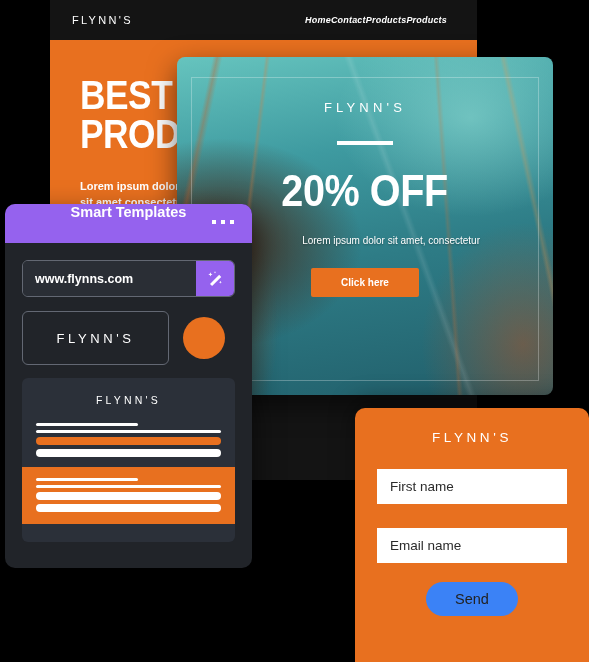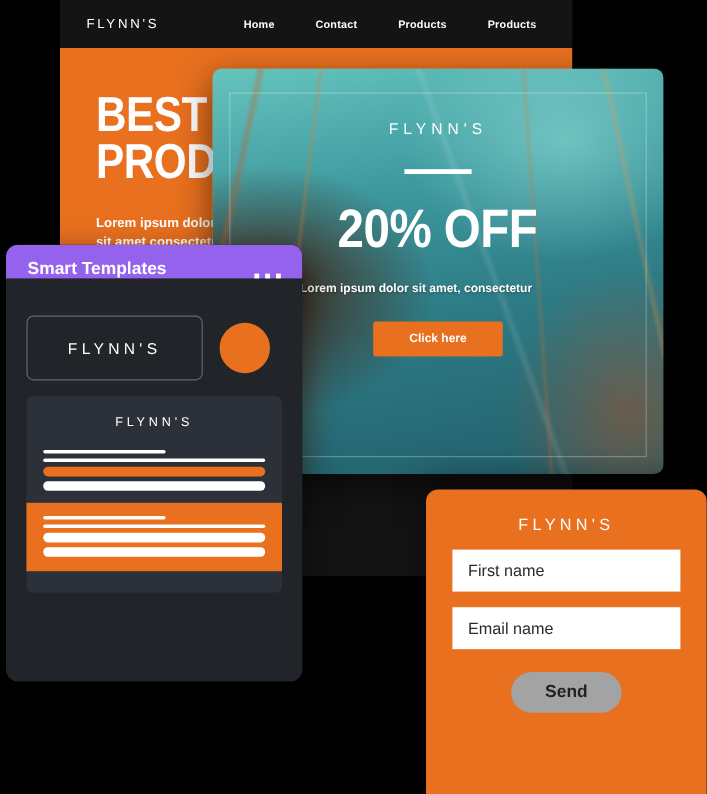--- a/index.html
+++ b/index.html
@@ -16,21 +16,21 @@
     position: absolute; left: 50px; top: 0; width: 427px; height: 480px;
     background: #141414; border-radius: 0 0 10px 10px; overflow: hidden;
   }
   .site-nav {
     height: 40px; background: #141414; display: flex; align-items: center;
     padding: 0 22px; position: relative;
   }
   .site-logo {
     color: #fff; font-size: 11px; letter-spacing: 2.3px; font-weight: 400;
   }
-  .site-nav-links { margin-left: auto; display: flex; gap: 34px; padding-right: 8px; }
+  .site-nav-links { margin-left: auto; display: flex; padding-right: 8px; font-style: italic; }
   .site-nav-links span {
     color: #fff; font-size: 9px; font-weight: bold; letter-spacing: .2px;
   }
   .hero {
     position: relative; background: #E8701F; height: 280px; padding: 36px 30px 0 30px;
   }
   .hero h1 {
     color: #fff; font-size: 41px; line-height: .94; font-weight: 900;
     letter-spacing: -.5px; font-family: "Liberation Sans Narrow","Liberation Sans",sans-serif;
     transform: scaleX(.86); transform-origin: left center;
@@ -85,37 +85,38 @@
     padding-top: 22px;
   }
   .promo-logo { color:#fff; font-size:13px; letter-spacing:4.2px; }
   .promo-rule { width:56px; height:4px; background:#fff; margin-top:26px; }
   .promo-headline {
     color:#fff; font-size:45px; font-weight:900; letter-spacing:-.5px; margin-top:20px;
     font-family:"Liberation Sans Narrow","Liberation Sans",sans-serif;
     transform: scaleX(.88);
   }
   .promo-sub {
-    color:#fff; font-size:10px; line-height:1.5; text-align:left; margin-top:16px;
-    font-weight:bold; width:230px; text-shadow:0 1px 2px rgba(0,0,0,.35);
+    color:#fff; font-size:10px; line-height:1.5; text-align:right; margin-top:16px;
+    font-weight:normal; width:230px; text-shadow:0 1px 2px rgba(0,0,0,.35);
   }
   .promo-btn {
     margin-top:20px; background:#E8701F; color:#fff; font-size:10px; font-weight:bold;
     padding:9px 30px; border-radius:2px;
   }
 
   
   .panel {
     position:absolute; left:5px; top:204px; width:247px; height:364px;
     background:#212429; border-radius:10px; overflow:hidden;
     box-shadow:0 12px 30px rgba(0,0,0,.6);
   }
   .panel-head {
-    height:28px; background:#9562EE; display:flex; align-items:flex-end;
+    height:39px; background:#9562EE; display:flex; align-items:center;
     padding:0 18px;
+    flex-direction:column;
   }
   .panel-title { color:#fff; font-size:14.5px; font-weight:bold; }
   .panel-dots { margin-left:auto; display:flex; gap:5px; }
   .panel-dots i { width:4px; height:4px; background:#fff; display:block; }
   .panel-body { padding:17px 17px 0 17px; }
   .url-row {
     display:flex; height:37px; border:1px solid #636873; border-radius:6px; overflow:hidden;
   }
   .url-input {
     flex:1; background:#2A2E35; color:#fff; font-size:12.5px; font-weight:bold;
@@ -147,27 +148,27 @@
   }
 
   
   .form-card {
     position:absolute; left:355px; top:408px; width:234px; height:254px;
     background:#E8701F; border-radius:10px 10px 0 0; padding:22px 22px 0 22px;
     box-shadow:0 -6px 26px rgba(0,0,0,.45);
   }
   .form-logo { color:#fff; font-size:13.5px; letter-spacing:3.6px; text-align:center; }
   .field {
-    background:#fff; height:35px; margin-top:13px; display:flex; align-items:center;
+    background:#fff; height:35px; margin-top:24px; display:flex; align-items:center;
     padding-left:13px; color:#2b2b2b; font-size:13.5px;
   }
   .send-btn {
-    width:92px; height:34px; background:#a3a3a3; border-radius:17px; margin:19px auto 0 auto;
+    width:92px; height:34px; background:#3b82f6; border-radius:17px; margin:19px auto 0 auto;
     display:flex; align-items:center; justify-content:center;
-    color:#222; font-size:14.5px; font-weight:bold;
+    color:#222; font-size:14.5px; font-weight:normal;
   }
 </style>
 </head>
 <body>
 
 <div id="stage">
 
   <div class="site-card">
     <div class="site-nav">
       <div class="site-logo">FLYNN'S</div>
@@ -224,20 +225,31 @@
   <div class="panel">
     <div class="panel-head">
       <div class="panel-title">Smart Templates</div>
       <div class="panel-dots">
         <i></i>
         <i></i>
         <i></i>
       </div>
     </div>
     <div class="panel-body">
+      <div class="url-row">
+        <div class="url-input" placeholder="Enter website URL">www.flynns.com</div>
+        <div class="wand-btn">
+          <svg width="20" height="20" viewBox="0 0 24 24">
+            <path d="M6 18 L17 7 L19.5 9.5 L8.5 20.5 Z" fill="#fff"></path>
+            <path d="M6.5 4 l.7 1.8 1.8.7-1.8.7-.7 1.8-.7-1.8L4 6.5l1.8-.7z" fill="#fff"></path>
+            <path d="M18.5 14 l.5 1.3 1.3.5-1.3.5-.5 1.3-.5-1.3-1.3-.5 1.3-.5z" fill="#fff"></path>
+            <path d="M12 2.5 l.4 1 1 .4-1 .4-.4 1-.4-1-1-.4 1-.4z" fill="#fff"></path>
+          </svg>
+        </div>
+      </div>
       <div class="brand-row">
         <div class="logo-box">FLYNN'S</div>
         <div class="swatch"></div>
       </div>
       <div class="tpl-card">
         <div class="tpl-logo">FLYNN'S</div>
         <div class="bars">
           <div class="bar thin short"></div>
           <div class="bar thin"></div>
           <div class="bar orange"></div>

